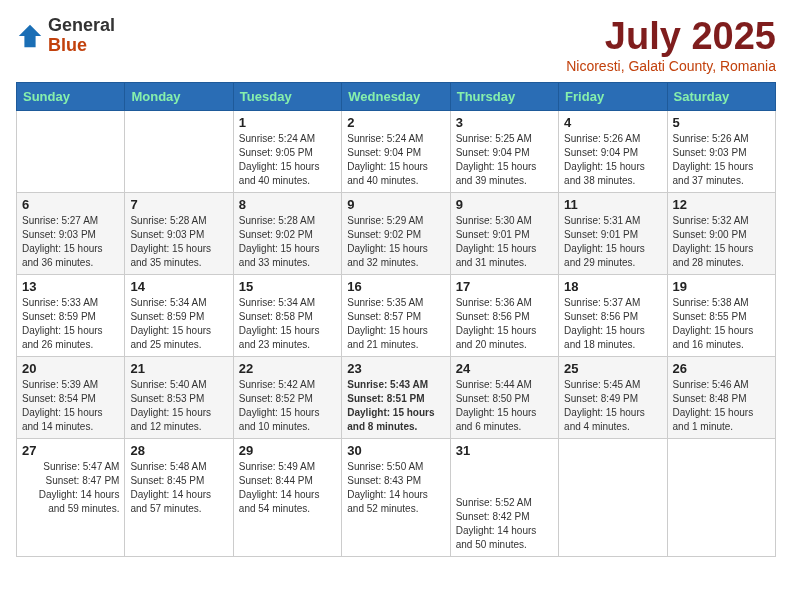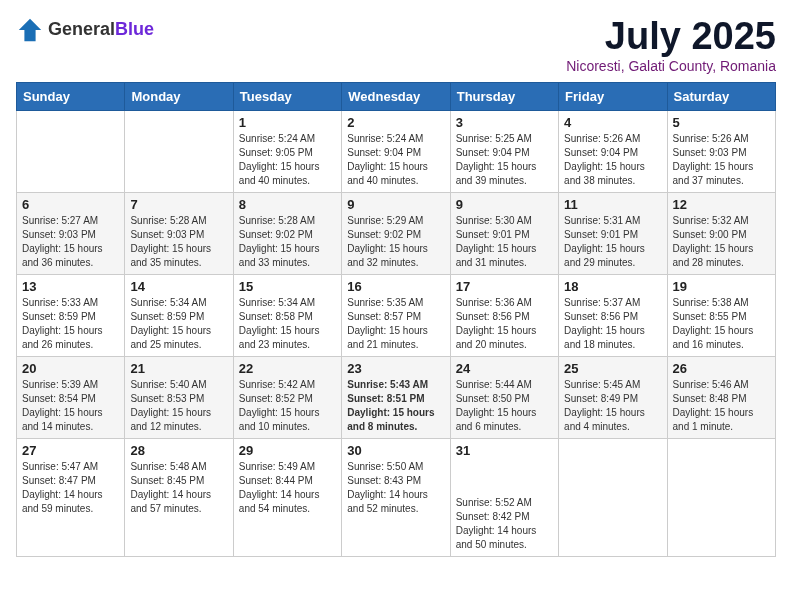--- a/index.html
+++ b/index.html
@@ -16,58 +16,58 @@
       align-items: flex-start;
       margin-bottom: 8px;
     }
     .logo {
       display: flex;
       align-items: center;
       gap: 4px;
     }
     .logo-text {
       display: flex;
-      flex-direction: row;
+      flex-direction: column;
       line-height: 1.1;
     }
     .logo-general {
       font-size: 18px;
       font-weight: bold;
       color: #333;
     }
     .logo-blue {
       font-size: 18px;
       font-weight: bold;
-      color: #6d28d9;
+      color: #c2410c;
     }
     .logo-icon {
       width: 28px;
       height: 28px;
     }
     .title-block {
       text-align: right;
     }
     .month-year {
       font-size: 38px;
       font-weight: bold;
-      color: #0f172a;
+      color: #7f1d1d;
       line-height: 1.1;
     }
     .location {
       font-size: 14px;
-      color: #701a75;
+      color: #c2410c;
     }
     .calendar {
       width: 100%;
       border-collapse: collapse;
       border: 1px solid #ccc;
     }
     .calendar th {
       background: #2a6db5;
-      color: #ffffff;
+      color: #86efac;
       font-size: 13px;
       font-weight: bold;
       text-align: left;
       padding: 6px 6px;
       border: 1px solid #1e5a9a;
     }
     .calendar td {
       vertical-align: top;
       width: 108px;
       min-height: 80px;
@@ -290,21 +290,21 @@
         <td>
           <span class="day-num">26</span>
           <div class="day-info" style="white-space: pre-line;">Sunrise: 5:46 AM
 Sunset: 8:48 PM
 Daylight: 15 hours and 1 minute.</div>
         </td>
       </tr>
       <tr>
         <td>
           <span class="day-num">27</span>
-          <div class="day-info" style="white-space: pre-line;">Sunrise: 5:47 AM
+          <div class="day-info" style="white-space: pre-line; text-align: right;">Sunrise: 5:47 AM
 Sunset: 8:47 PM
 Daylight: 14 hours and 59 minutes.</div>
         </td>
         <td>
           <span class="day-num">28</span>
           <div class="day-info" style="white-space: pre-line;">Sunrise: 5:48 AM
 Sunset: 8:45 PM
 Daylight: 14 hours and 57 minutes.</div>
         </td>
         <td>

